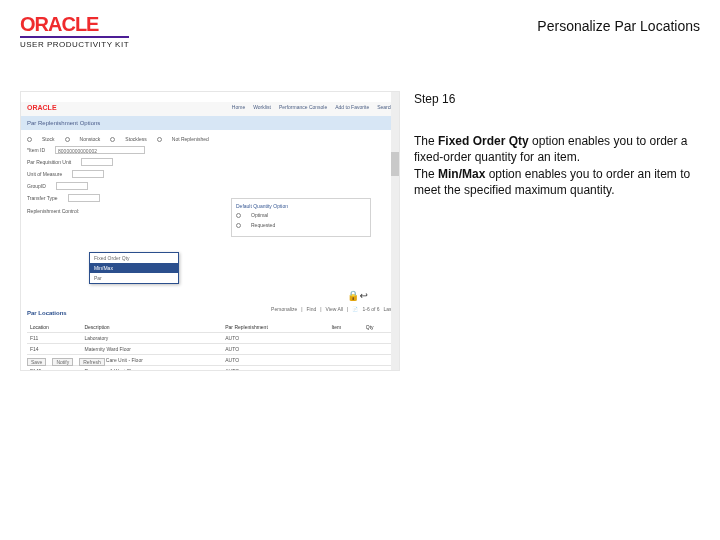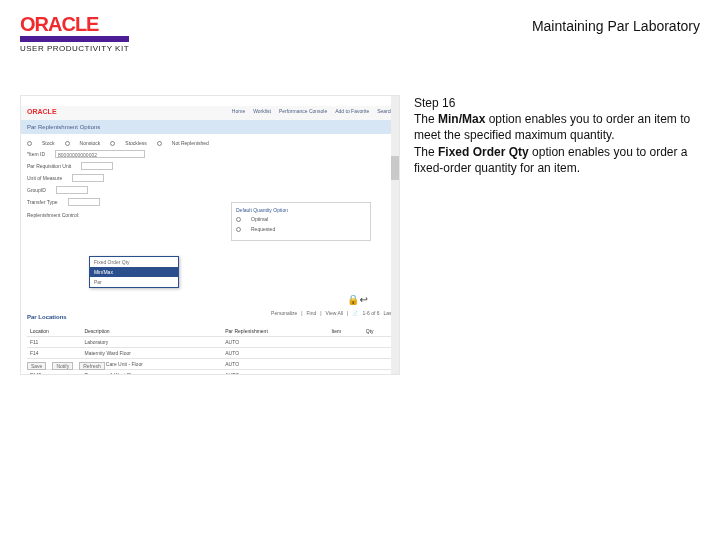--- a/index.html
+++ b/index.html
@@ -2,21 +2,21 @@
 <html><head>
 <meta charset="utf-8">
 <style>
   * { box-sizing: border-box; margin: 0; padding: 0; }
   html, body { width: 720px; height: 540px; font-family: Arial, Helvetica, sans-serif; background: #fff; }
 
   
   .logo-row { padding: 14px 20px 2px; display: flex; align-items: flex-start; justify-content: space-between; }
   .oracle-logo { display: flex; flex-direction: column; }
   .oracle-word { font-family: Arial, sans-serif; font-weight: 700; letter-spacing: -1px; font-size: 20px; color: #ef2b2d; line-height: 1; }
-  .oracle-sub { font-size: 8px; letter-spacing: 0.5px; color: #222; border-top: 6px solid #4c1d95; margin-top: 2px; padding-top: 2px; }
+  .oracle-sub { font-size: 8px; letter-spacing: 0.5px; color: #222; border-top: 2px solid #4c1d95; margin-top: 2px; padding-top: 2px; }
   .doc-title { font-size: 14px; color: #111; padding-top: 4px; }
 
   
   .main { display: flex; padding: 40px 20px 0; gap: 14px; }
   .shot { width: 380px; height: 280px; background: #f7f7f7; border: 1px solid #e6e6e6; position: relative; font-size: 5px; color: #6a6a6a; overflow: hidden; }
   .shot .topstrip { height: 10px; background: #fff; }
   .shot .brand { position: absolute; top: 12px; left: 6px; font-weight: 700; color: #ef2b2d; font-size: 7px; }
   .shot .tabs { position: absolute; top: 12px; right: 6px; display: flex; gap: 8px; font-size: 5px; color: #4c5f84; }
   .shot .bluebar { position: absolute; top: 24px; left: 0; right: 0; height: 14px; background: #d7e6f5; color: #4a5c8a; padding: 2px 6px; font-size: 6px; display:flex; align-items:center; }
   .shot .panel { position: absolute; top: 38px; left: 0; right: 0; bottom: 0; background: #fff; padding: 6px; }
@@ -36,32 +36,32 @@
   .shot .toolbar { position: absolute; top: 176px; right: 6px; font-size: 5px; color: #6a6a6a; display:flex; gap:4px; align-items:center;}
   .shot table { position: absolute; top: 192px; left: 6px; right: 6px; width: calc(100% - 12px); border-collapse: collapse; font-size: 5px; }
   .shot th, .shot td { border-bottom: 1px solid #e4e4e4; padding: 2px 3px; text-align: left; color: #555; font-weight: normal; }
   .shot th { color: #333; }
   .shot .pager { position: absolute; bottom: 4px; left: 6px; font-size: 5px; display:flex; gap:6px; align-items:center;}
   .shot .pager .btn { border:1px solid #bbb; background:#f4f4f4; padding:0 3px;}
   .shot .scroll { position:absolute; right:0; top:0; bottom:0; width:8px; background:#eee; }
   .shot .scroll .thumb { background:#c9c9c9; height:24px; margin-top:60px;}
 
   .text-col { flex: 1; font-size: 12px; color: #111; line-height: 1.35; }
-  .text-col .step { margin-bottom: 0; }
+  .text-col .step { margin-bottom: 26px; }
   .text-col strong { font-weight: 700; }
 </style>
 </head>
 <body>
 
 <div class="logo-row">
   <div class="oracle-logo">
     <span class="oracle-word">ORACLE</span>
     <span class="oracle-sub">USER PRODUCTIVITY KIT</span>
   </div>
-  <div class="doc-title">Maintaining Par Laboratory</div>
+  <div class="doc-title">Personalize Par Locations</div>
 </div>
 
 <div class="main">
   <div class="shot">
     <div class="topstrip"></div>
     <span class="brand">ORACLE</span>
     <div class="tabs">
       <span>Home</span>
       <span>Worklist</span>
       <span>Performance Console</span>
@@ -176,19 +176,19 @@
       </div>
     </div>
     <div class="scroll">
         <div class="thumb"></div>
       </div>
   </div>
 
   <div class="text-col">
     <div class="step">Step 16</div>
     <p>
-      <span>The </span><strong>Min/Max</strong><span> option enables you to order an item to meet the specified maximum quantity.</span>
+      <span>The </span><strong>Fixed Order Qty</strong><span> option enables you to order a fixed-order quantity for an item.</span>
     </p>
     <p>
-      <span>The </span><strong>Fixed Order Qty</strong><span> option enables you to order a fixed-order quantity for an item.</span>
+      <span>The </span><strong>Min/Max</strong><span> option enables you to order an item to meet the specified maximum quantity.</span>
     </p>
   </div>
 </div>
 
 </body></html>

